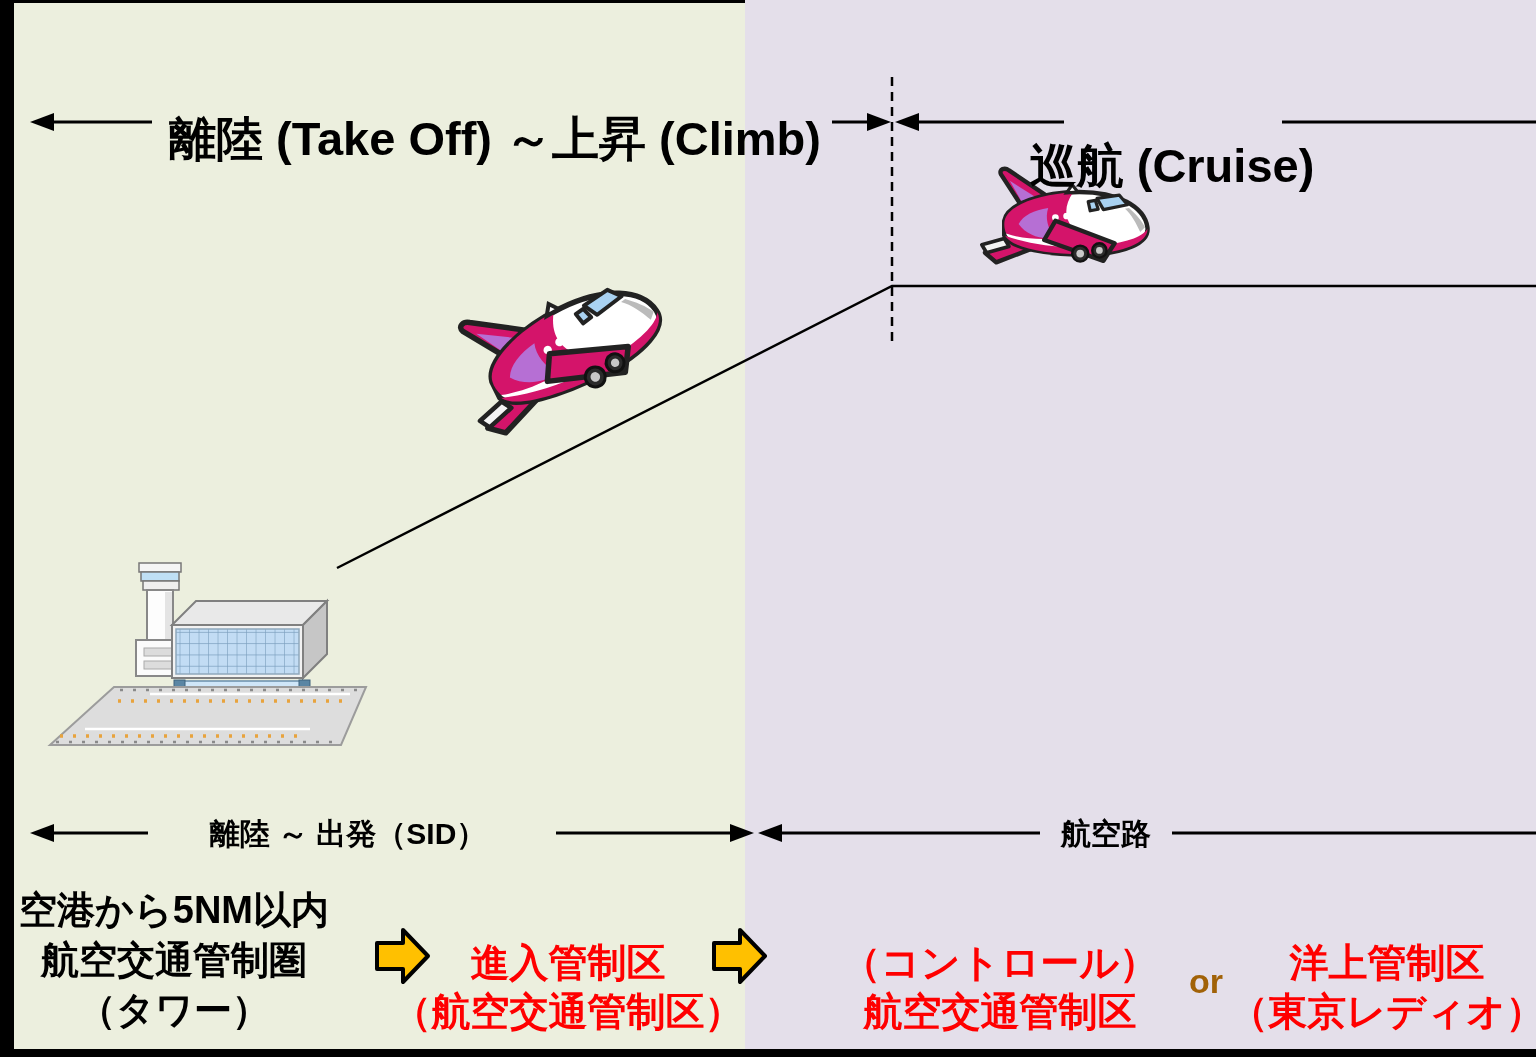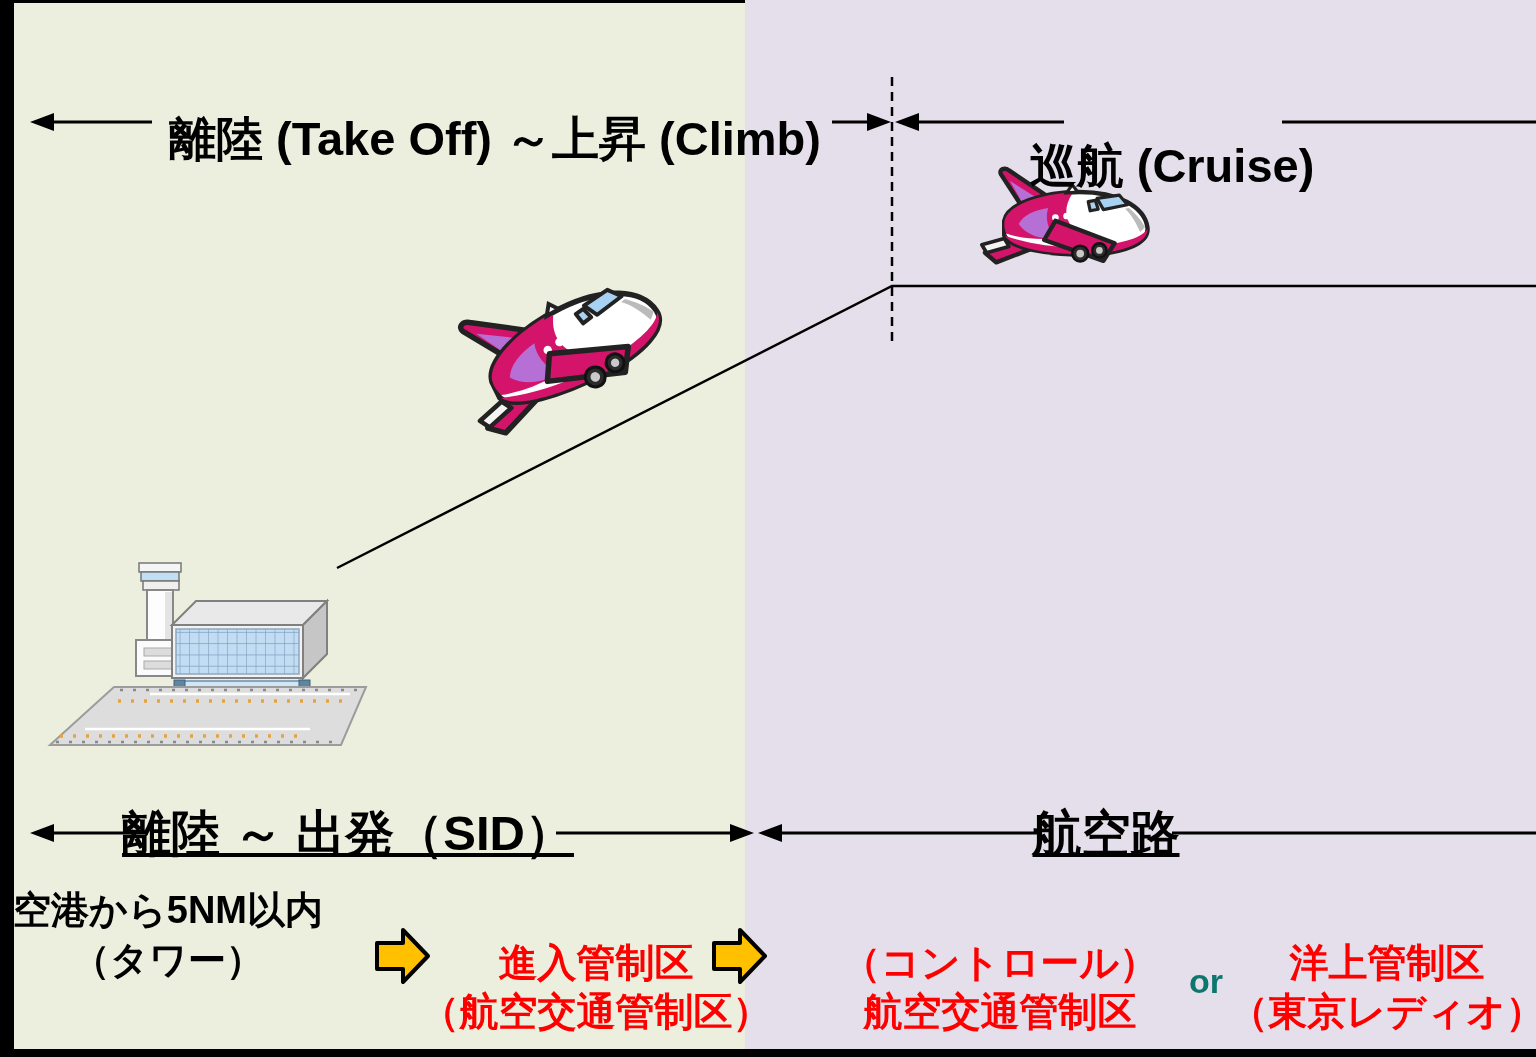--- a/index.html
+++ b/index.html
@@ -14,28 +14,28 @@
   .frame{position:absolute;background:#000;}
   #frame-left{left:0;top:0;width:14px;height:1057px;}
   #frame-top{left:0;top:0;width:745px;height:3px;}
   #frame-bottom{left:0;top:1049px;width:1536px;height:8px;}
   svg.overlay{position:absolute;left:0;top:0;}
   .label{
     position:absolute;transform:translate(-50%,-50%);
     font-weight:bold;white-space:nowrap;color:#000;
   }
   .phase{font-size:47px;letter-spacing:0px;}
-  .phase-bottom{font-size:49px;text-decoration:underline;}
+  .phase-bottom{font-size:30px;}
   .zone{
     position:absolute;transform:translateX(-50%);
     font-weight:bold;text-align:center;white-space:nowrap;
   }
   .zone-black{color:#000;font-size:38px;line-height:50px;}
   .zone-red{color:#FF0000;font-size:39px;line-height:49px;}
-  .or{font-size:34px;color:#0f766e;}
+  .or{font-size:34px;color:#a16207;}
 </style>
 </head>
 <body>
 
 <div id="bg-left" class="bg"></div>
 <div id="bg-right" class="bg"></div>
 <div id="frame-left" class="frame"></div>
 <div id="frame-top" class="frame"></div>
 <div id="frame-bottom" class="frame"></div>
 
@@ -130,26 +130,27 @@
 
   <path d="M377,943 h26 v-13 l25,26 l-25,26 v-13 h-26 z" fill="#FFC000" stroke="#000" stroke-width="4" stroke-linejoin="round"></path>
   <path d="M714,943 h26 v-13 l25,26 l-25,26 v-13 h-26 z" fill="#FFC000" stroke="#000" stroke-width="4" stroke-linejoin="round"></path>
 </svg>
 
 <div class="label phase" style="left:495px;top:123px;margin-top:16px;">離陸 (Take Off) ～上昇 (Climb)</div>
 <div class="label phase" style="left:1172px;top:123px;margin-top:43px;">巡航 (Cruise)</div>
 <div class="label phase-bottom" style="left:348px;top:834px;font-weight:bold;">離陸 ～ 出発（SID）</div>
 <div class="label phase-bottom" style="left:1106px;top:834px;font-weight:bold;">航空路</div>
 
-<div class="zone zone-black" style="left:168px;top:885px;">
+<div class="zone zone-black" style="left:174px;top:885px;">
   <div>空港から5NM以内</div>
+  <div>航空交通管制圏</div>
   <div>（タワー）</div>
 </div>
 
-<div class="zone zone-red" style="left:596px;top:938px;">
+<div class="zone zone-red" style="left:568px;top:938px;">
   <div>進入管制区</div>
   <div>（航空交通管制区）</div>
 </div>
 
 <div class="zone zone-red" style="left:1000px;top:938px;">
   <div>（コントロール）</div>
   <div>航空交通管制区</div>
 </div>
 
 <div class="label or" style="left:1206px;top:981px;">or</div>

